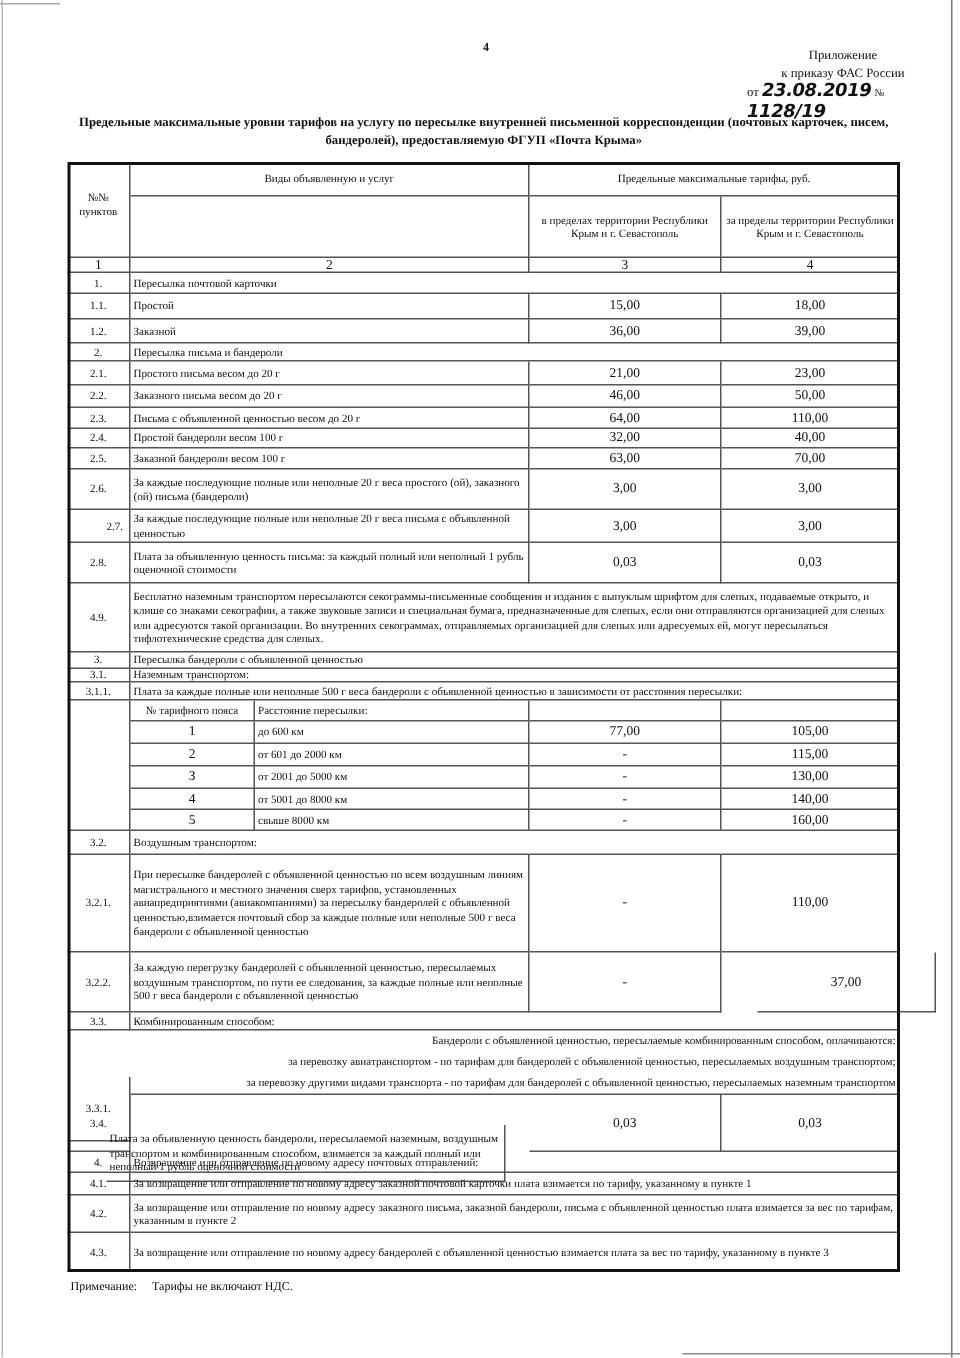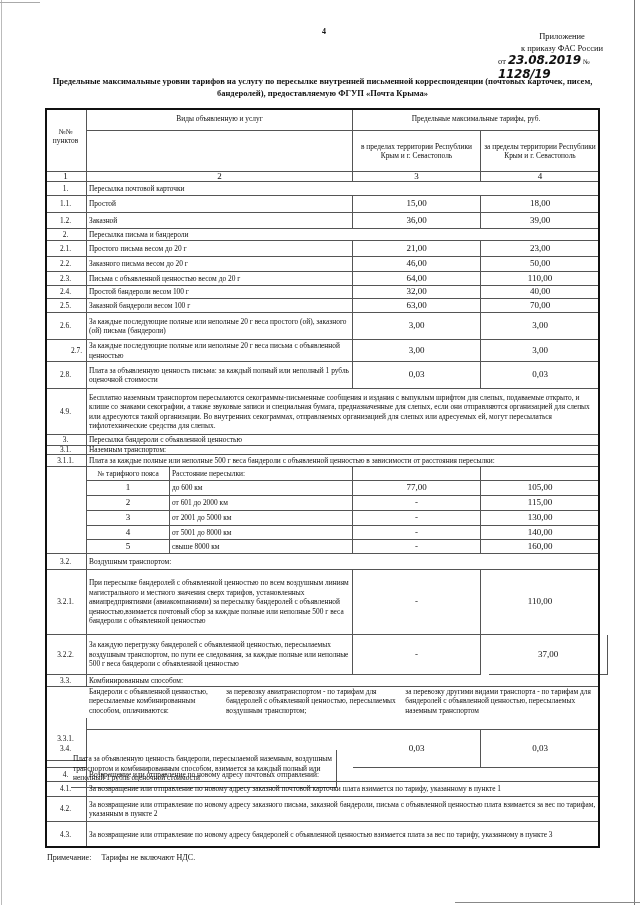--- a/index.html
+++ b/index.html
@@ -120,25 +120,25 @@
     <div class="cell" style="left: 42px; width: 513px; top: 347px; height: 12px;">Плата за каждые полные или неполные 500 г веса бандероли с объявленной ценностью в зависимости от расстояния пересылки:</div>
     <div class="cell c" style="left: 0px; width: 42px; top: 446px; height: 16px;">3.2.</div>
     <div class="cell" style="left: 42px; width: 513px; top: 446px; height: 16px;">Воздушным транспортом:</div>
     <div class="cell c" style="left: 0px; width: 42px; top: 462px; height: 65px;">3.2.1.</div>
     <div class="cell" style="left: 42px; width: 266px; top: 462px; height: 65px;">При пересылке бандеролей с объявленной ценностью по всем воздушным линиям магистрального  и местного значения сверх тарифов, установленных авиапредприятиями (авиакомпаниями) за пересылку бандеролей с объявленной ценностью,взимается почтовый сбор за каждые полные или неполные 500 г веса бандероли с объявленной ценностью</div>
     <div class="cell c num" style="left: 308px; width: 128px; top: 462px; height: 65px;">-</div>
     <div class="cell c num" style="left: 436px; width: 119px; top: 462px; height: 65px;">110,00</div>
     <div class="cell c" style="left: 0px; width: 42px; top: 527px; height: 40px;">3.2.2.</div>
     <div class="cell" style="left: 42px; width: 266px; top: 527px; height: 40px;">За каждую перегрузку бандеролей с объявленной ценностью, пересылаемых воздушным транспортом, по пути ее следования, за каждые полные или неполные 500 г веса бандероли с объявленной ценностью</div>
     <div class="cell c num" style="left: 308px; width: 128px; top: 527px; height: 40px;">-</div>
-    <div class="cell c num" style="left: 444px; width: 119px; top: 527px; height: 40px; text-align: right;">37,00</div>
+    <div class="cell c num" style="left: 460px; width: 119px; top: 527px; height: 40px; text-align: right;">37,00</div>
     <div class="cell c" style="left: 0px; width: 42px; top: 567px; height: 12px;">3.3.</div>
     <div class="cell" style="left: 42px; width: 513px; top: 567px; height: 12px;">Комбинированным способом:</div>
     <div class="cell c" style="left: 0px; width: 42px; top: 610px; height: 43px;">3.3.1.</div>
-    <div class="cell" style="left: 42px; width: 513px; top: 579px; height: 43px; flex-direction: row; align-items: flex-start; justify-content: space-around;">
+    <div class="cell" style="left: 42px; width: 513px; top: 579px; height: 43px; flex-direction: column; align-items: flex-end; justify-content: space-around;">
       <div>Бандероли с объявленной ценностью, пересылаемые комбинированным способом, оплачиваются:</div>
       <div>за перевозку авиатранспортом - по тарифам для бандеролей с объявленной ценностью, пересылаемых воздушным транспортом;</div>
       <div>за перевозку другими видами транспорта - по тарифам для бандеролей с объявленной ценностью, пересылаемых наземным транспортом</div>
     </div>
     <div class="cell c" style="left: 0px; width: 42px; top: 622px; height: 38px;">3.4.</div>
     <div class="cell" style="left: 26px; width: 266px; top: 622px; height: 38px; margin-top: 20px;">Плата за объявленную ценность бандероли, пересылаемой наземным, воздушным транспортом и комбинированным способом, взимается за каждый полный или неполный 1 рубль оценочной стоимости</div>
     <div class="cell c num" style="left: 308px; width: 128px; top: 622px; height: 38px;">0,03</div>
     <div class="cell c num" style="left: 436px; width: 119px; top: 622px; height: 38px;">0,03</div>
     <div class="cell c" style="left: 0px; width: 42px; top: 660px; height: 14px;">4.</div>
     <div class="cell" style="left: 42px; width: 513px; top: 660px; height: 14px;">Возвращение или отправление по новому адресу почтовых отправлений:</div>

